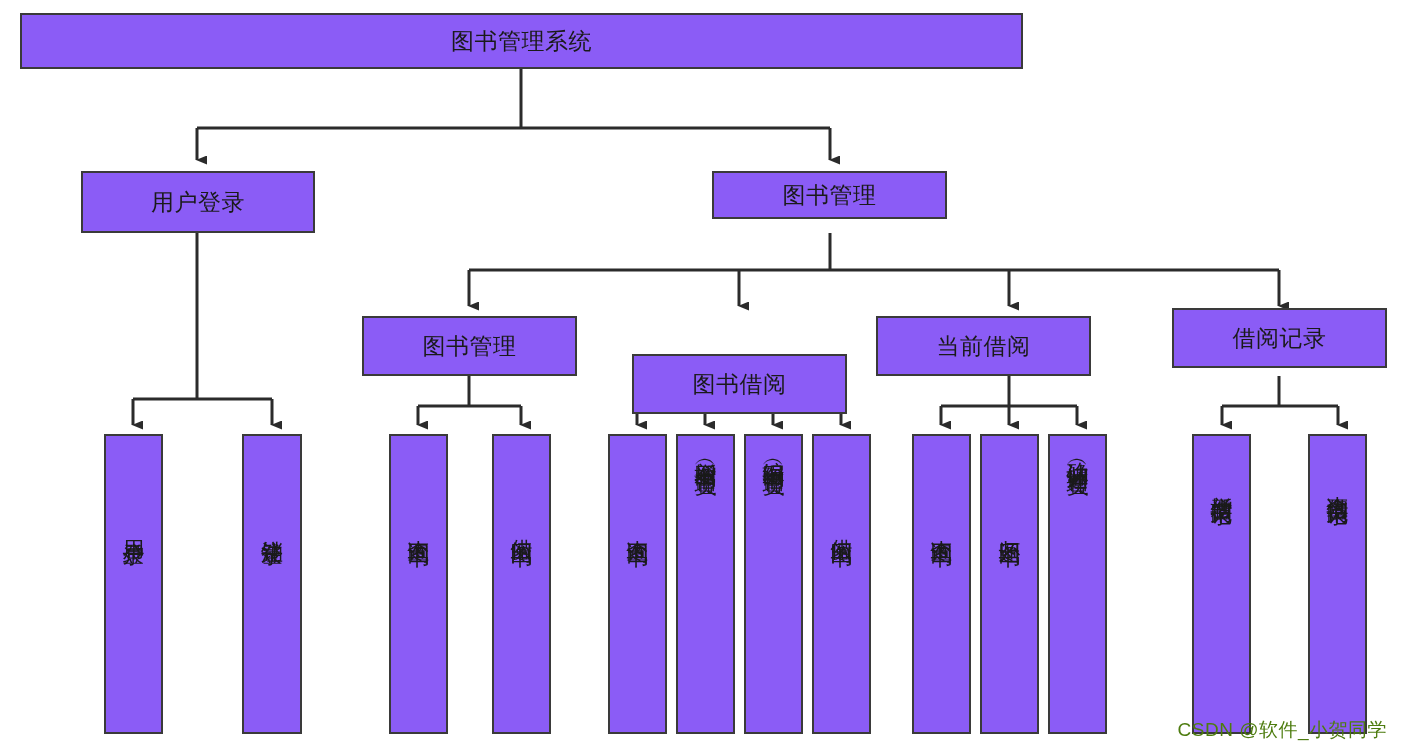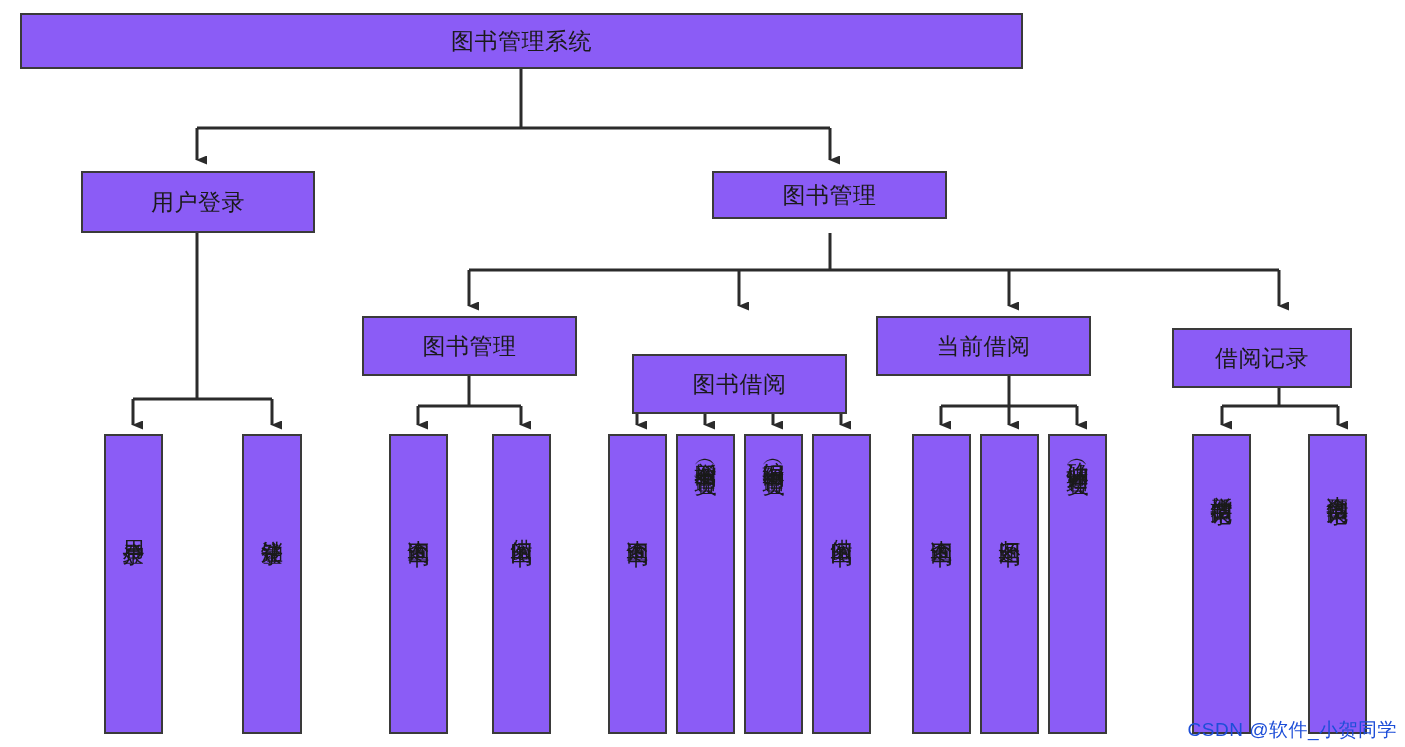--- a/index.html
+++ b/index.html
@@ -60,24 +60,24 @@
     margin-top: 80px;
   }
   .node.vertical.mid3 .label {
     margin-top: 36px;
   }
   .node.vertical.top .label {
     margin-top: 2px;
   }
   .watermark {
     position: absolute;
-    right: 8px;
+    right: 18px;
     bottom: 4px;
     font-size: 19px;
-    color: #1d4ed8;
+    color: #4d7c0f;
     white-space: nowrap;
     letter-spacing: 0.5px;
   }
 </style>
 </head>
 <body>
 
 <div id="canvas">
 
   <svg class="edges" viewBox="0 0 1405 747">
@@ -143,21 +143,21 @@
 
   <div class="node" style="left:362px; top:316px; width:215px; height:60px;">
     <span class="label">图书管理</span>
   </div>
   <div class="node" style="left:632px; top:316px; width:215px; height:60px;margin-top:38px;">
     <span class="label">图书借阅</span>
   </div>
   <div class="node" style="left:876px; top:316px; width:215px; height:60px;">
     <span class="label">当前借阅</span>
   </div>
-  <div class="node" style="left:1172px; top:328px; width:180px; height:60px;text-align:right;">
+  <div class="node" style="left:1172px; top:308px; width:215px; height:60px;text-align:right;">
     <span class="label">借阅记录</span>
   </div>
 
   <div class="node vertical mid" style="left:104px; top:434px; width:59px; height:300px;">
     <span class="label">用户登录</span>
   </div>
   <div class="node vertical mid" style="left:242px; top:434px; width:60px; height:300px;">
     <span class="label">注销登录</span>
   </div>
 

